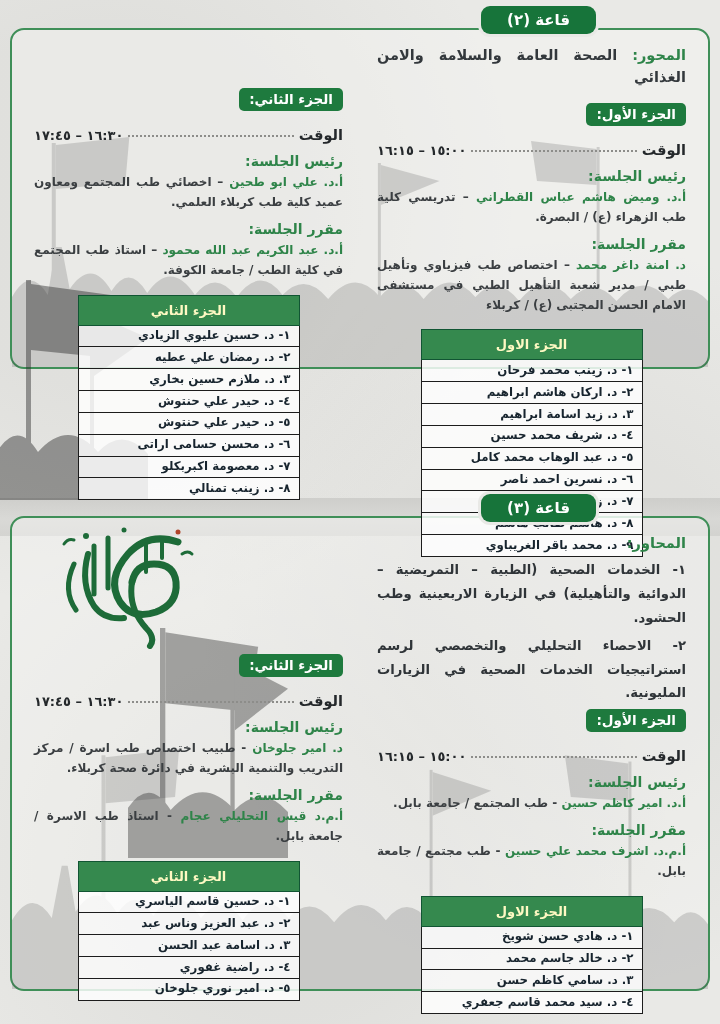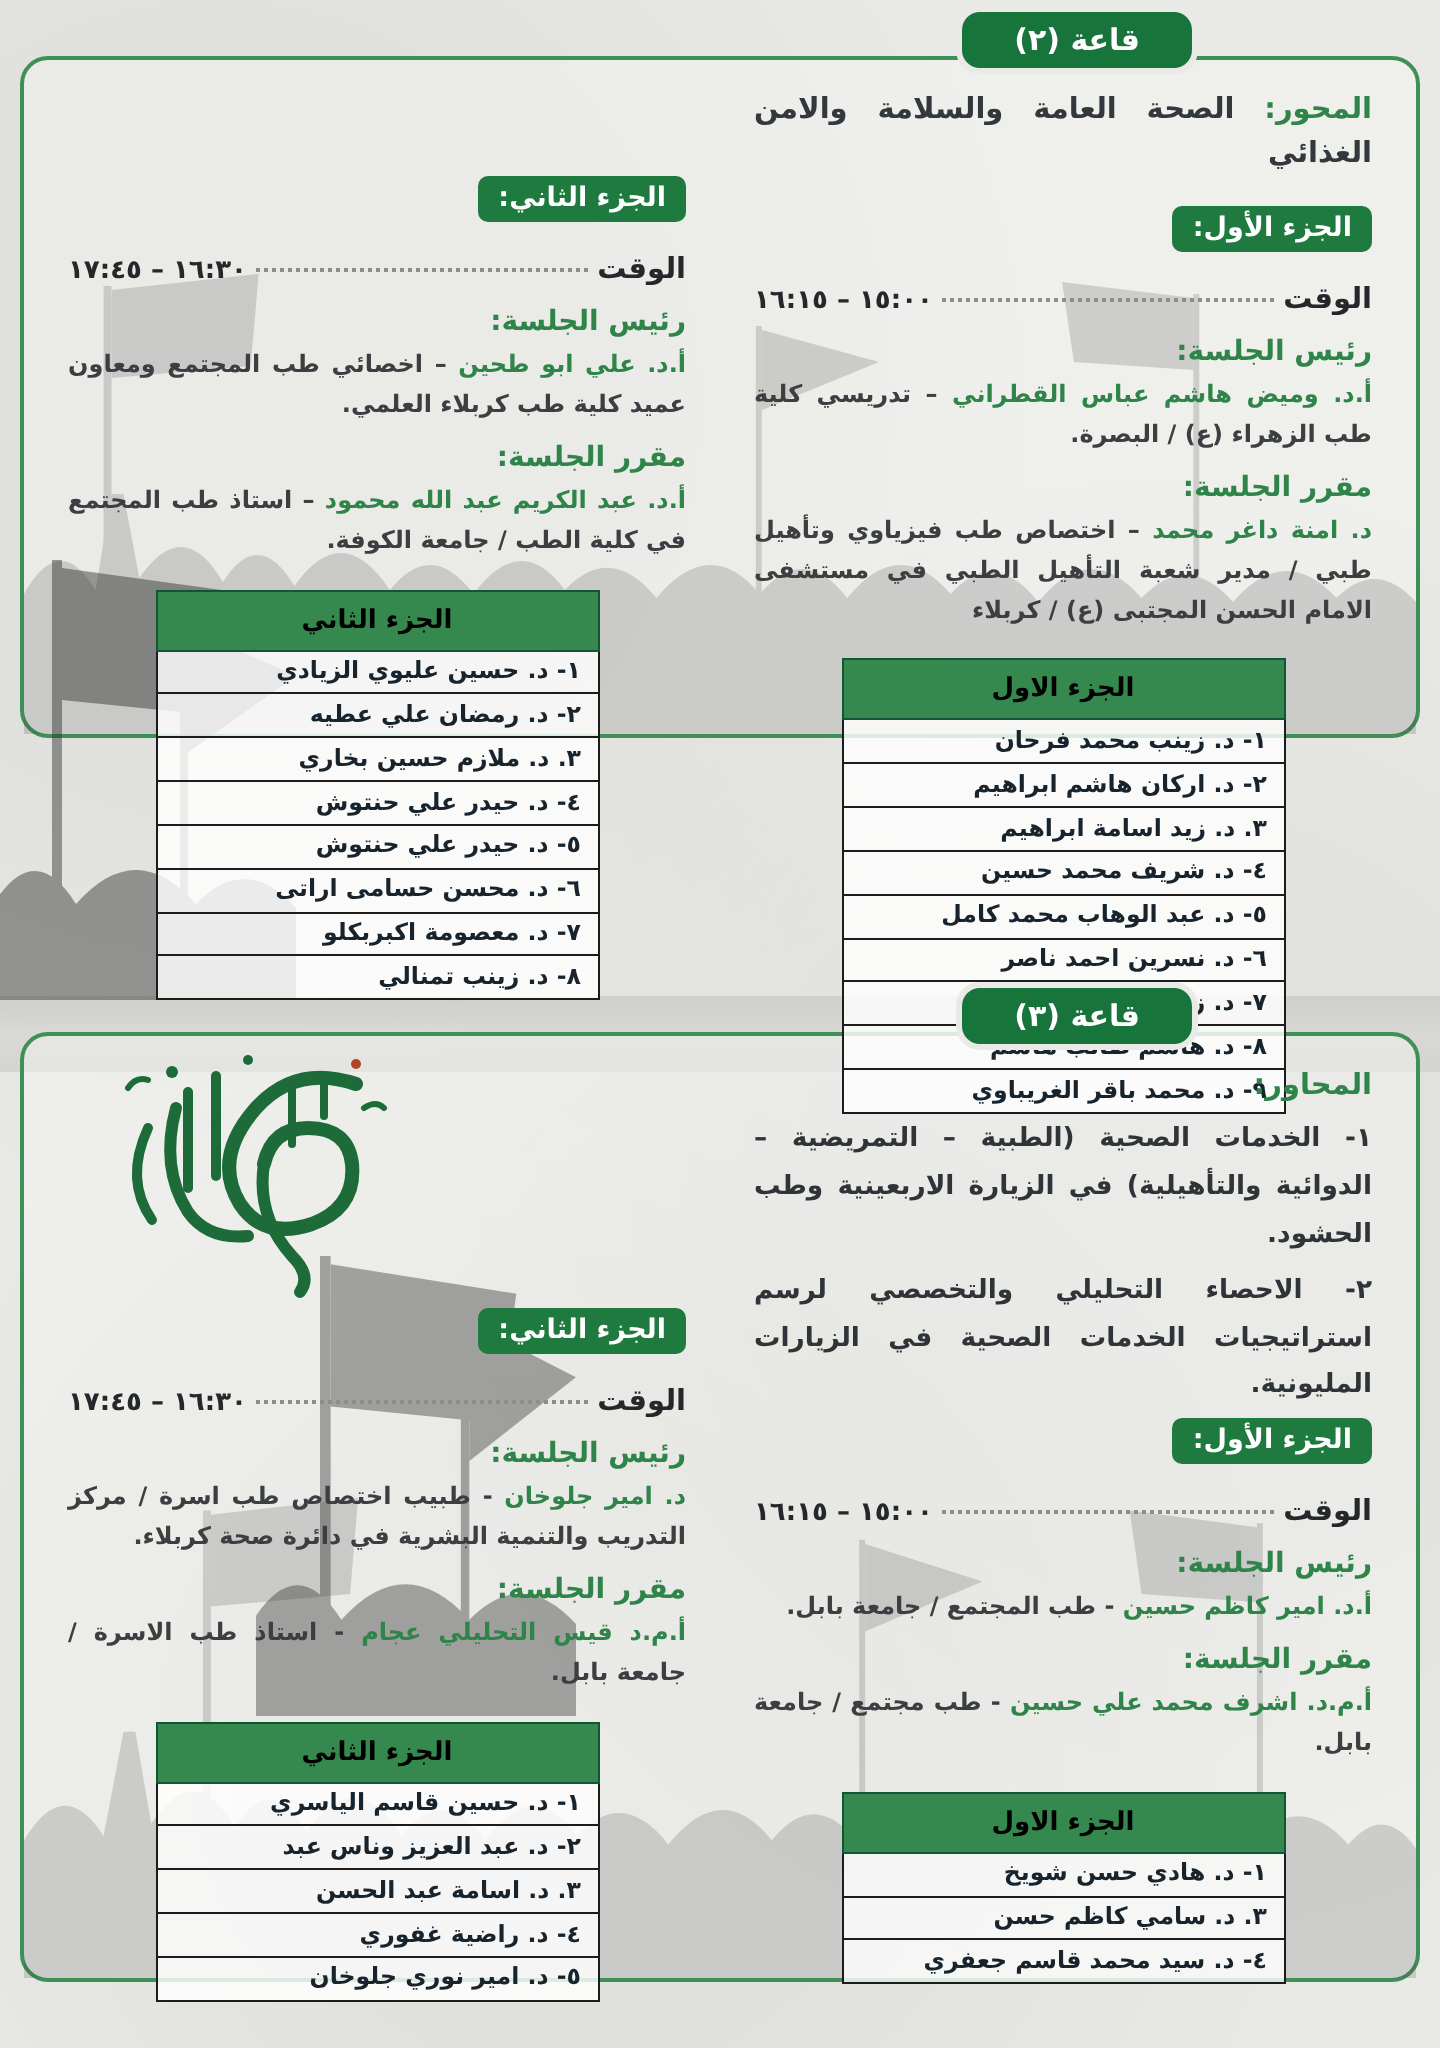--- a/index.html
+++ b/index.html
@@ -50,21 +50,21 @@
   .time-label{ font-size:14.5px; }
   .leader{ flex:1; border-bottom:2px dotted #8d8d8a; margin:0 5px; transform:translateY(-3px); min-width:20px;}
   .time-val{ font-size:13px; white-space:nowrap; }
   .sec-label{ color:#2e8449; font-weight:bold; font-size:14px; margin:8px 0 4px; }
   .person-line{ font-size:12px; line-height:1.66; color:#3b3f42; font-weight:bold; text-align:justify; }
   .person-name{ color:#2e8449; }
   .themes-list{ list-style:none; }
   .themes-list li{ font-size:13.2px; font-weight:bold; color:#2f3438; line-height:1.8; text-align:justify; margin-bottom:4px;}
   .ptable{ width:222px; margin:14px auto 0; }
   .ptable-header{
-    background:#35894e; color:#000000; text-align:center;
+    background:#35894e; color:#fef9c3; text-align:center;
     font-size:13px; font-weight:bold; padding:7px 4px;
     border:1px solid #153; 
   }
   .trow{
     background:rgba(255,255,255,.82);
     border:1px solid #1c1c1c; border-top:none;
     font-size:11.8px; font-weight:bold; color:#17242e;
     padding:2.5px 8px 3px; text-align:right; line-height:1.3;
     white-space:nowrap; overflow:hidden;
   }
@@ -220,20 +220,21 @@
         </p>
         <div class="sec-label">مقرر الجلسة:</div>
         <p class="person-line">
           <span class="person-name">أ.م.د. اشرف محمد علي حسين</span>
           <span>- طب مجتمع / جامعة بابل.</span>
         </p>
         <div class="ptable">
           <div class="ptable-header">الجزء الاول</div>
           <div>
               <div class="trow">١- د. هادي حسن شويخ</div>
+              <div class="trow">٢- د. خالد جاسم محمد</div>
               <div class="trow">٣. د. سامي كاظم حسن</div>
               <div class="trow">٤- د. سيد محمد قاسم جعفري</div>
             </div>
         </div>
       </div>
 
       <div class="col col-logo">
         <svg class="calligraphy" viewBox="0 0 185 125">
           <g fill="none" stroke="#1d6b38" stroke-linecap="round">
             <path d="M150 18 Q120 8 100 30 Q78 55 92 78 Q104 96 128 88 Q150 80 148 58 Q146 40 126 40 Q108 40 104 58" stroke-width="7"></path>

